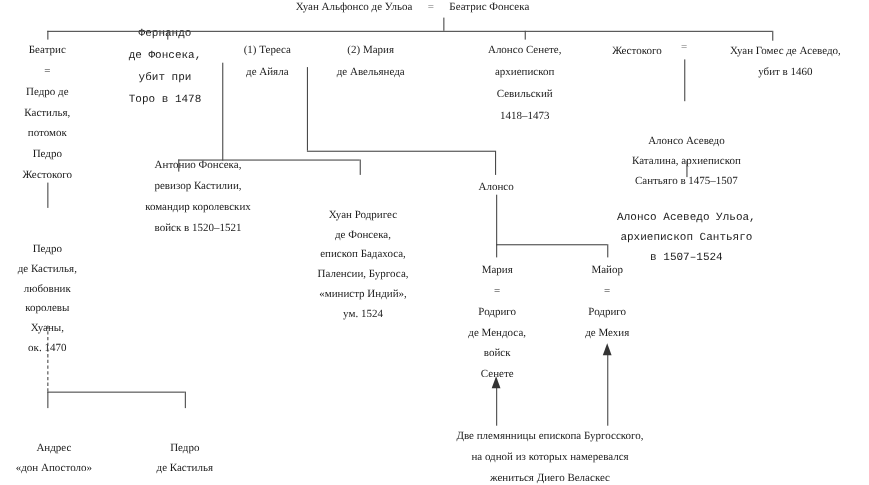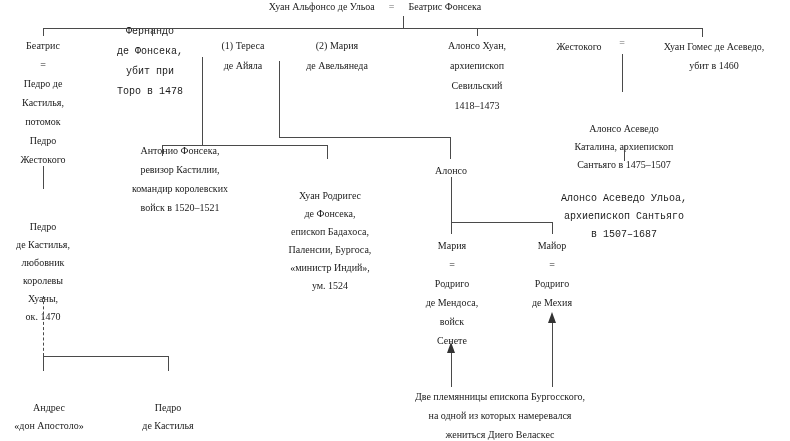--- a/index.html
+++ b/index.html
@@ -48,21 +48,21 @@
     </div>
   <div class="blk lh20" style="left:193px;top:36px;width:100px;">
       <div class="tl">(1) Тереса</div>
       <div class="tl">де Айяла</div>
     </div>
   <div class="blk lh20" style="left:277px;top:36px;width:120px;">
       <div class="tl">(2) Мария</div>
       <div class="tl">де Авельянеда</div>
     </div>
   <div class="blk lh20" style="left:417px;top:36px;width:120px;">
-      <div class="tl">Алонсо Хуан,</div>
+      <div class="tl">Алонсо Сенете,</div>
       <div class="tl">архиепископ</div>
       <div class="tl">Севильский</div>
       <div class="tl">1418–1473</div>
     </div>
   <div class="blk" style="left:546px;top:37px;width:66px;">
     <div class="tl">Жестокого</div>
   </div>
   <div class="abs eqg" style="left:612px;top:37px;width:20px;text-align:center;">=</div>
   <div class="blk" style="left:634px;top:37px;width:160px;">
       <div class="tl">Хуан Гомес де Асеведо,</div>
@@ -105,21 +105,21 @@
     </div>
 
   <div class="blk lh18" style="left:539px;top:93px;width:170px;">
       <div class="tl">Алонсо Асеведо</div>
       <div class="tl">Каталина, архиепископ</div>
       <div class="tl">Сантьяго в 1475–1507</div>
     </div>
   <div class="blk lh18" style="left:539px;top:163px;width:170px;font-family:Liberation Mono, monospace;">
       <div class="tl">Алонсо Асеведо Ульоа,</div>
       <div class="tl">архиепископ Сантьяго</div>
-      <div class="tl">в 1507–1687</div>
+      <div class="tl">в 1507–1524</div>
     </div>
 
   <div class="blk" style="left:402px;top:236px;width:100px;">
       <div class="tl">Мария</div>
       <div class="tl">=</div>
       <div class="tl">Родриго</div>
       <div class="tl">де Мендоса,</div>
       <div class="tl">войск</div>
       <div class="tl">Сенете</div>
     </div>

